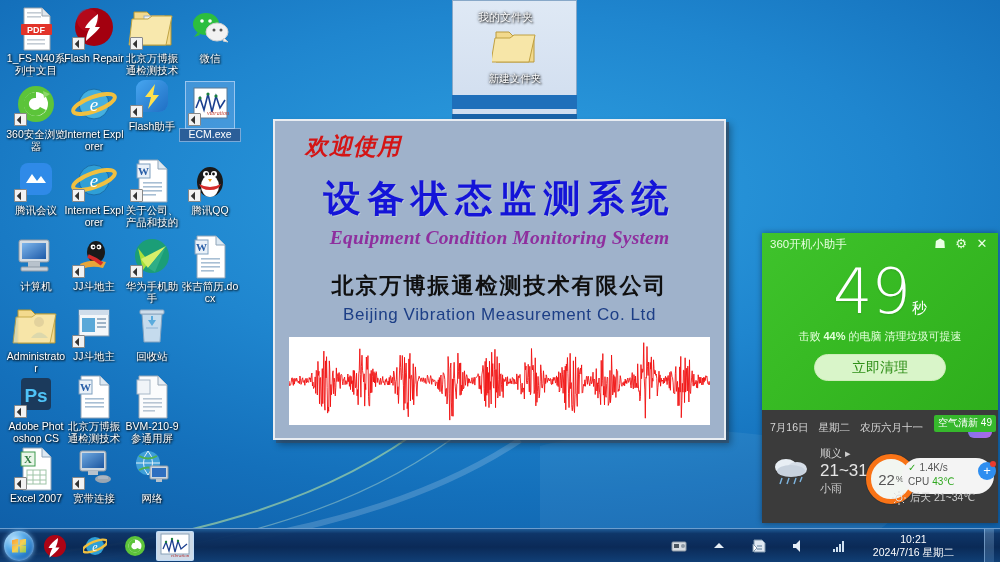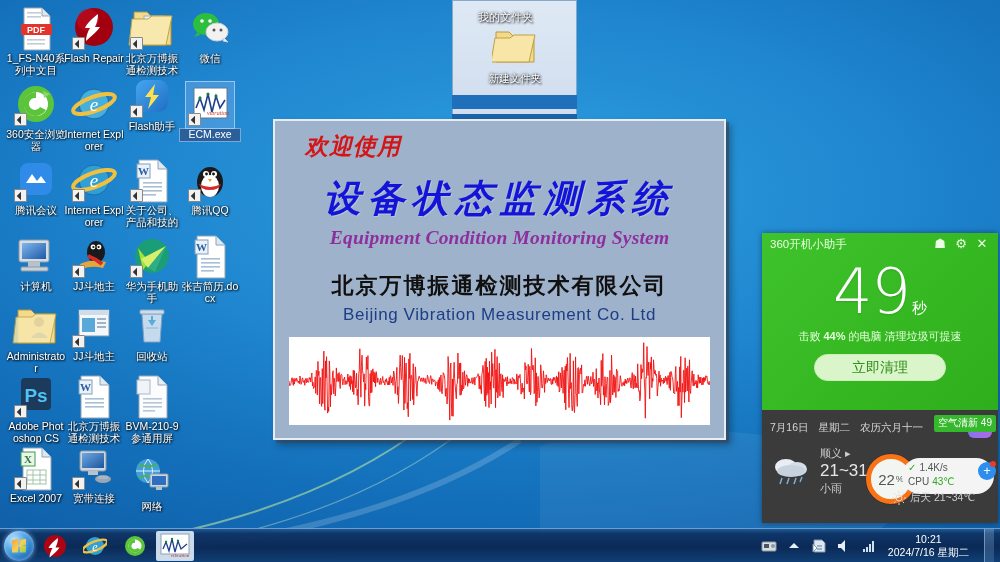--- a/index.html
+++ b/index.html
@@ -95,21 +95,20 @@
   }
   .title-cn {
     text-align: center;
     font-family: "DejaVu Serif", "Liberation Serif", serif;
     font-weight: bold;
     font-size: 37px;
     color: #1414d8;
     letter-spacing: 7px;
     margin-top: 12px;
     text-shadow: 1px 1px 0 rgba(255,255,255,.25);
-    font-style: italic;
   }
   .title-en {
     text-align: center;
     font-family: "Liberation Serif", "DejaVu Serif", serif;
     font-style: italic; font-weight: bold;
     font-size: 19.5px;
     color: #8e2f9e;
     margin-top: 3px;
     letter-spacing: .2px;
   }
@@ -311,21 +310,21 @@
     width: 38px; height: 30px; margin-left: 2px;
     display:flex; align-items:center; justify-content:center;
     cursor:pointer; border-radius:2px;
     position:relative;
   }
   .tb-btn.active {
     background: rgba(240,248,255,.85);
     border:1px solid rgba(190,220,250,.9);
   }
   .tray {
-    margin-left:auto; display:flex; align-items:center; gap:9px;
+    margin-left:auto; display:flex; align-items:center; gap:24px;
     padding-right: 6px; height:100%;
   }
   .tray .ticon { width:16px; height:16px; cursor:pointer; }
   .clock {
     text-align:center; color:#fff; font-size:10.5px;
     line-height:13px; padding: 0 6px 0 2px; cursor:pointer;
   }
   .show-desktop {
     width: 10px; height: 34px;
     background: linear-gradient(180deg, rgba(180,215,245,.28), rgba(120,170,220,.22));
@@ -728,21 +727,21 @@
             </defs>
             <rect x="18" y="25" width="10" height="4" fill="#b8c2cc"></rect>
             <ellipse cx="33" cy="33" rx="8" ry="4" fill="#9aa6b2"></ellipse>
             <rect x="28" y="30" width="10" height="3" fill="#aab6c2"></rect>
           </svg>
         <div class="shortcut"></div>
       </div>
       <div class="lbl">宽带连接</div>
     </div>
 
-    <div class="dicon" style="left:122px;top:444px;margin-top:8px;">
+    <div class="dicon" style="left:122px;top:444px;">
       <div class="glyph">
         <svg class="art" viewBox="0 0 48 46">
             <circle cx="20" cy="17" r="12" fill="#3f9fd8"></circle>
             <path d="M8 17 h24 M20 5 a18 18 0 0 1 0 24 a18 18 0 0 1 0-24z" fill="none" stroke="#dff0fa"></path>
             <path d="M11 10 q9 5 18 0 M11 24 q9-5 18 0" fill="none" stroke="#4fb04f" stroke-width="2"></path>
             <rect x="22" y="20" width="18" height="13" rx="1" fill="#cdd7e0" stroke="#8d99a5"></rect>
             <rect x="24" y="22" width="14" height="9" fill="#2f6fc0"></rect>
             <rect x="28" y="33" width="6" height="3" fill="#b8c2cc"></rect>
           </svg>
       </div>

